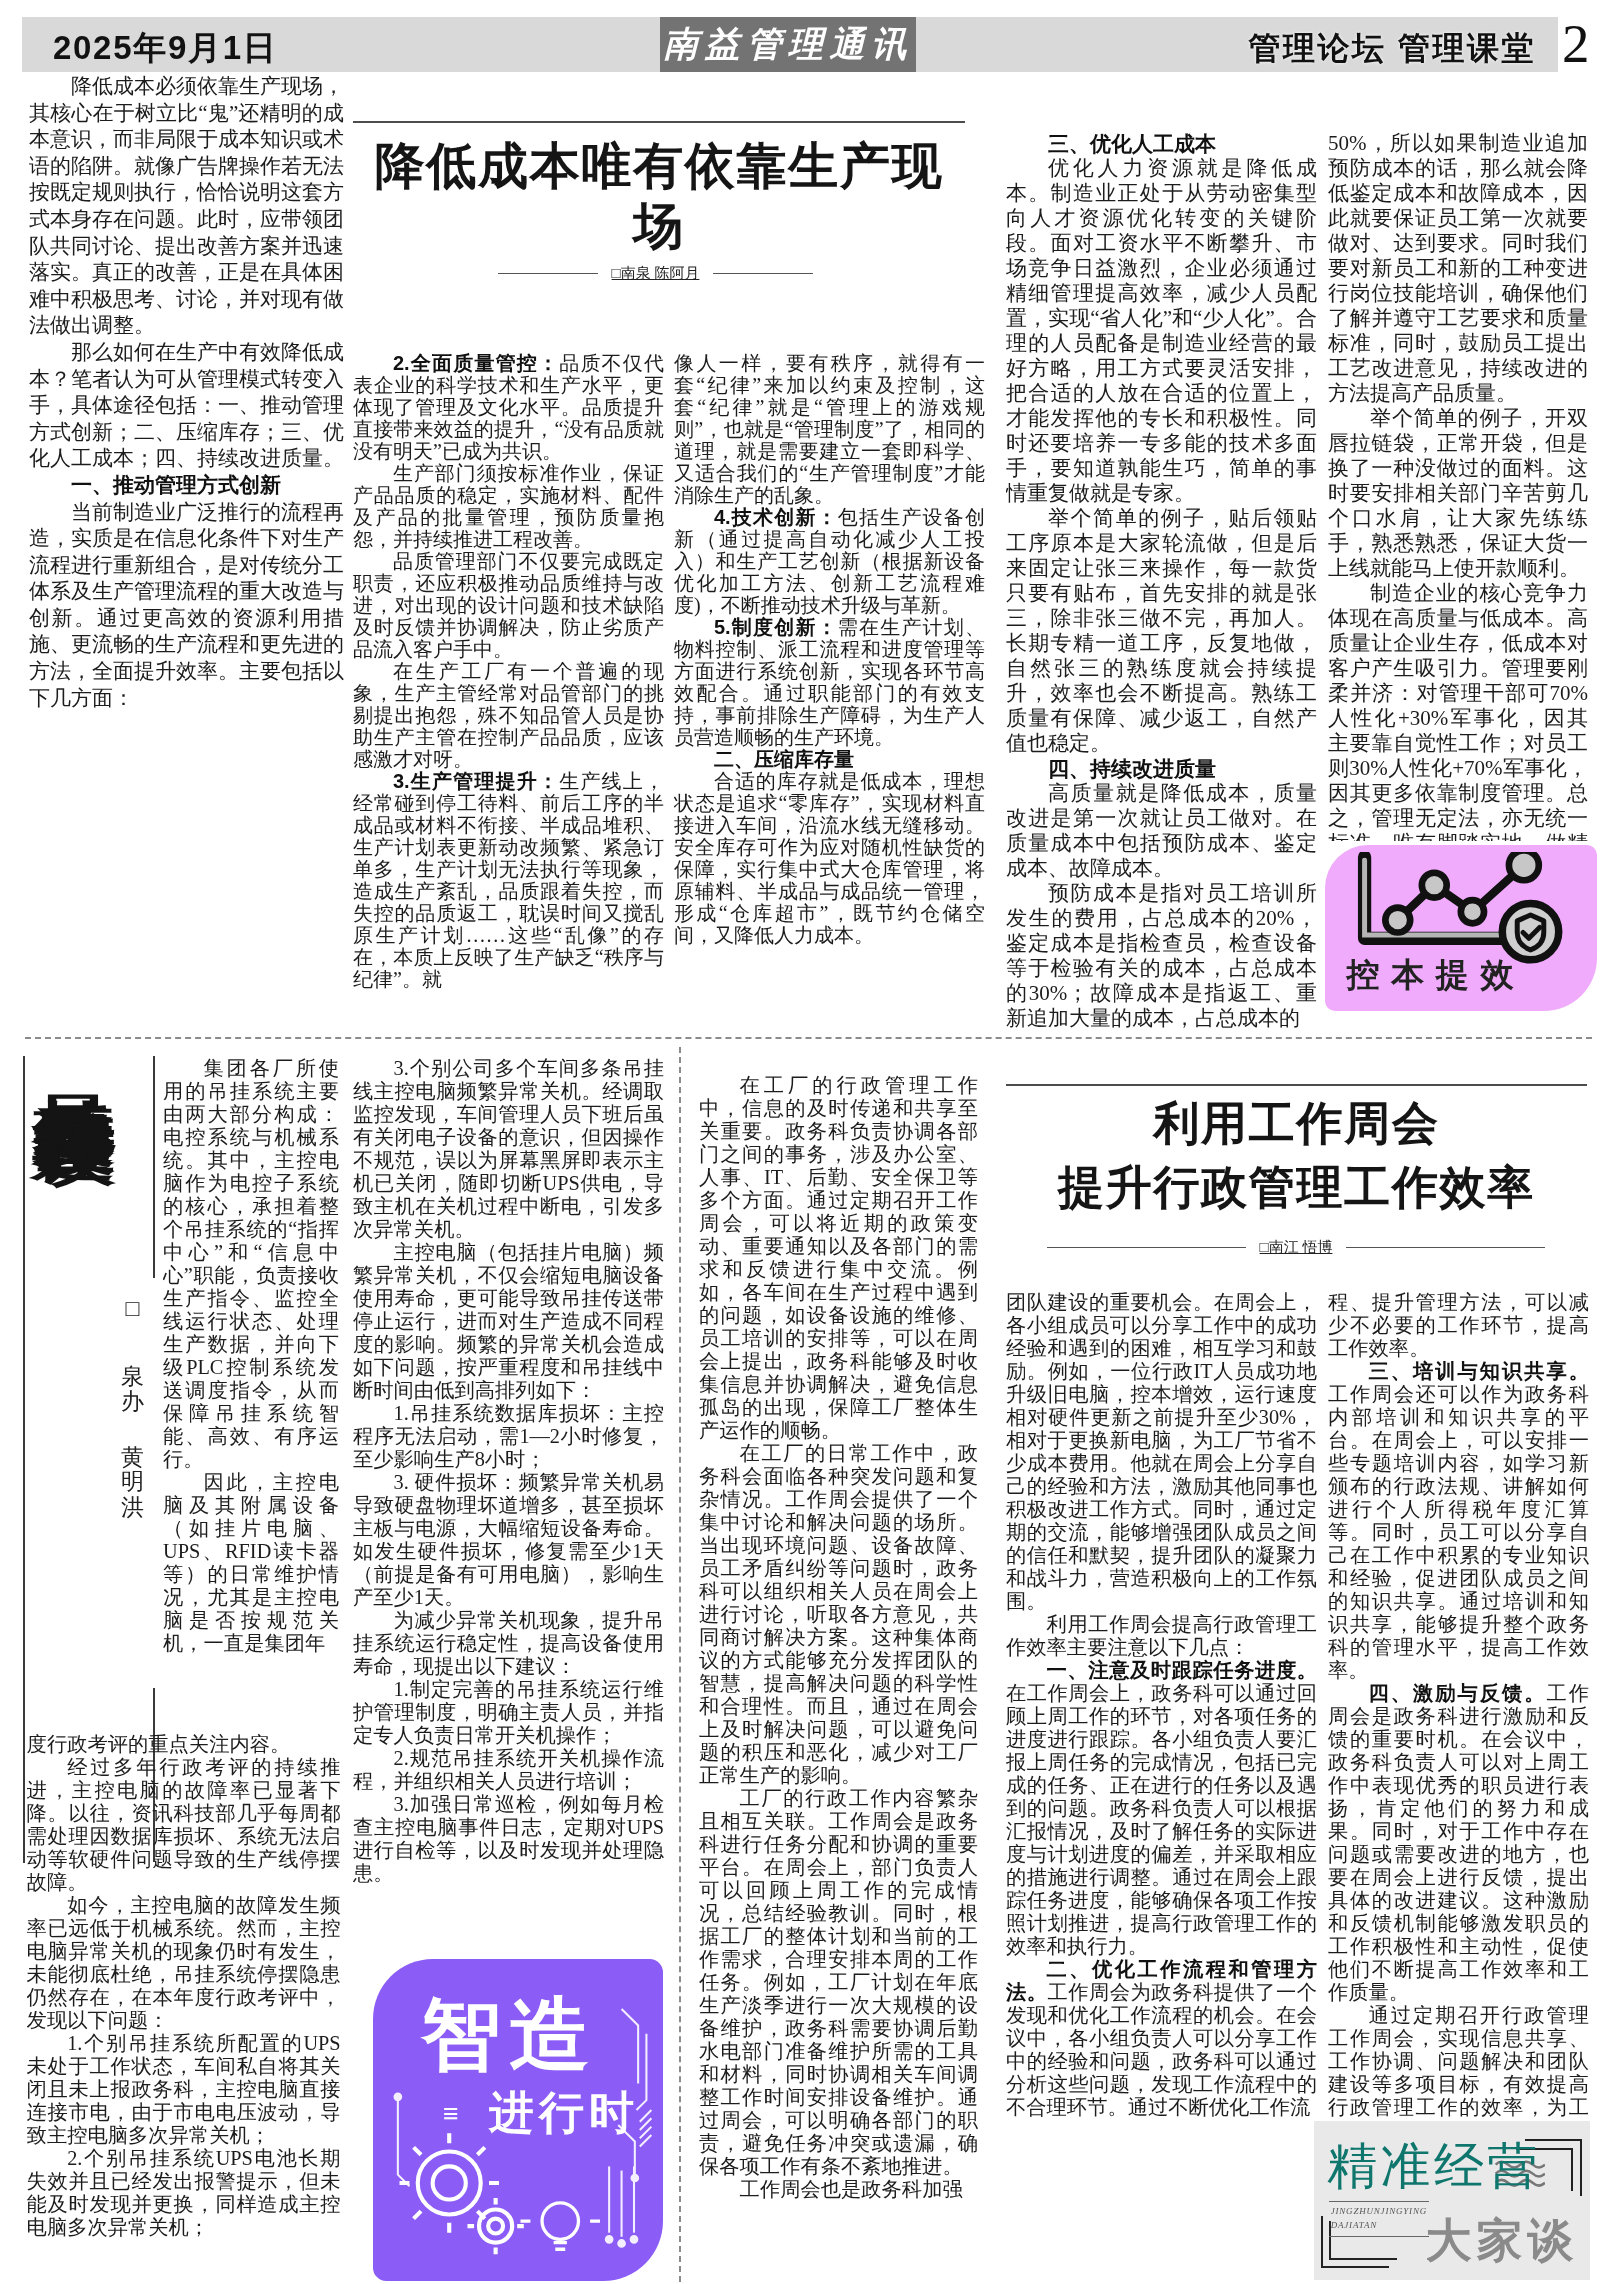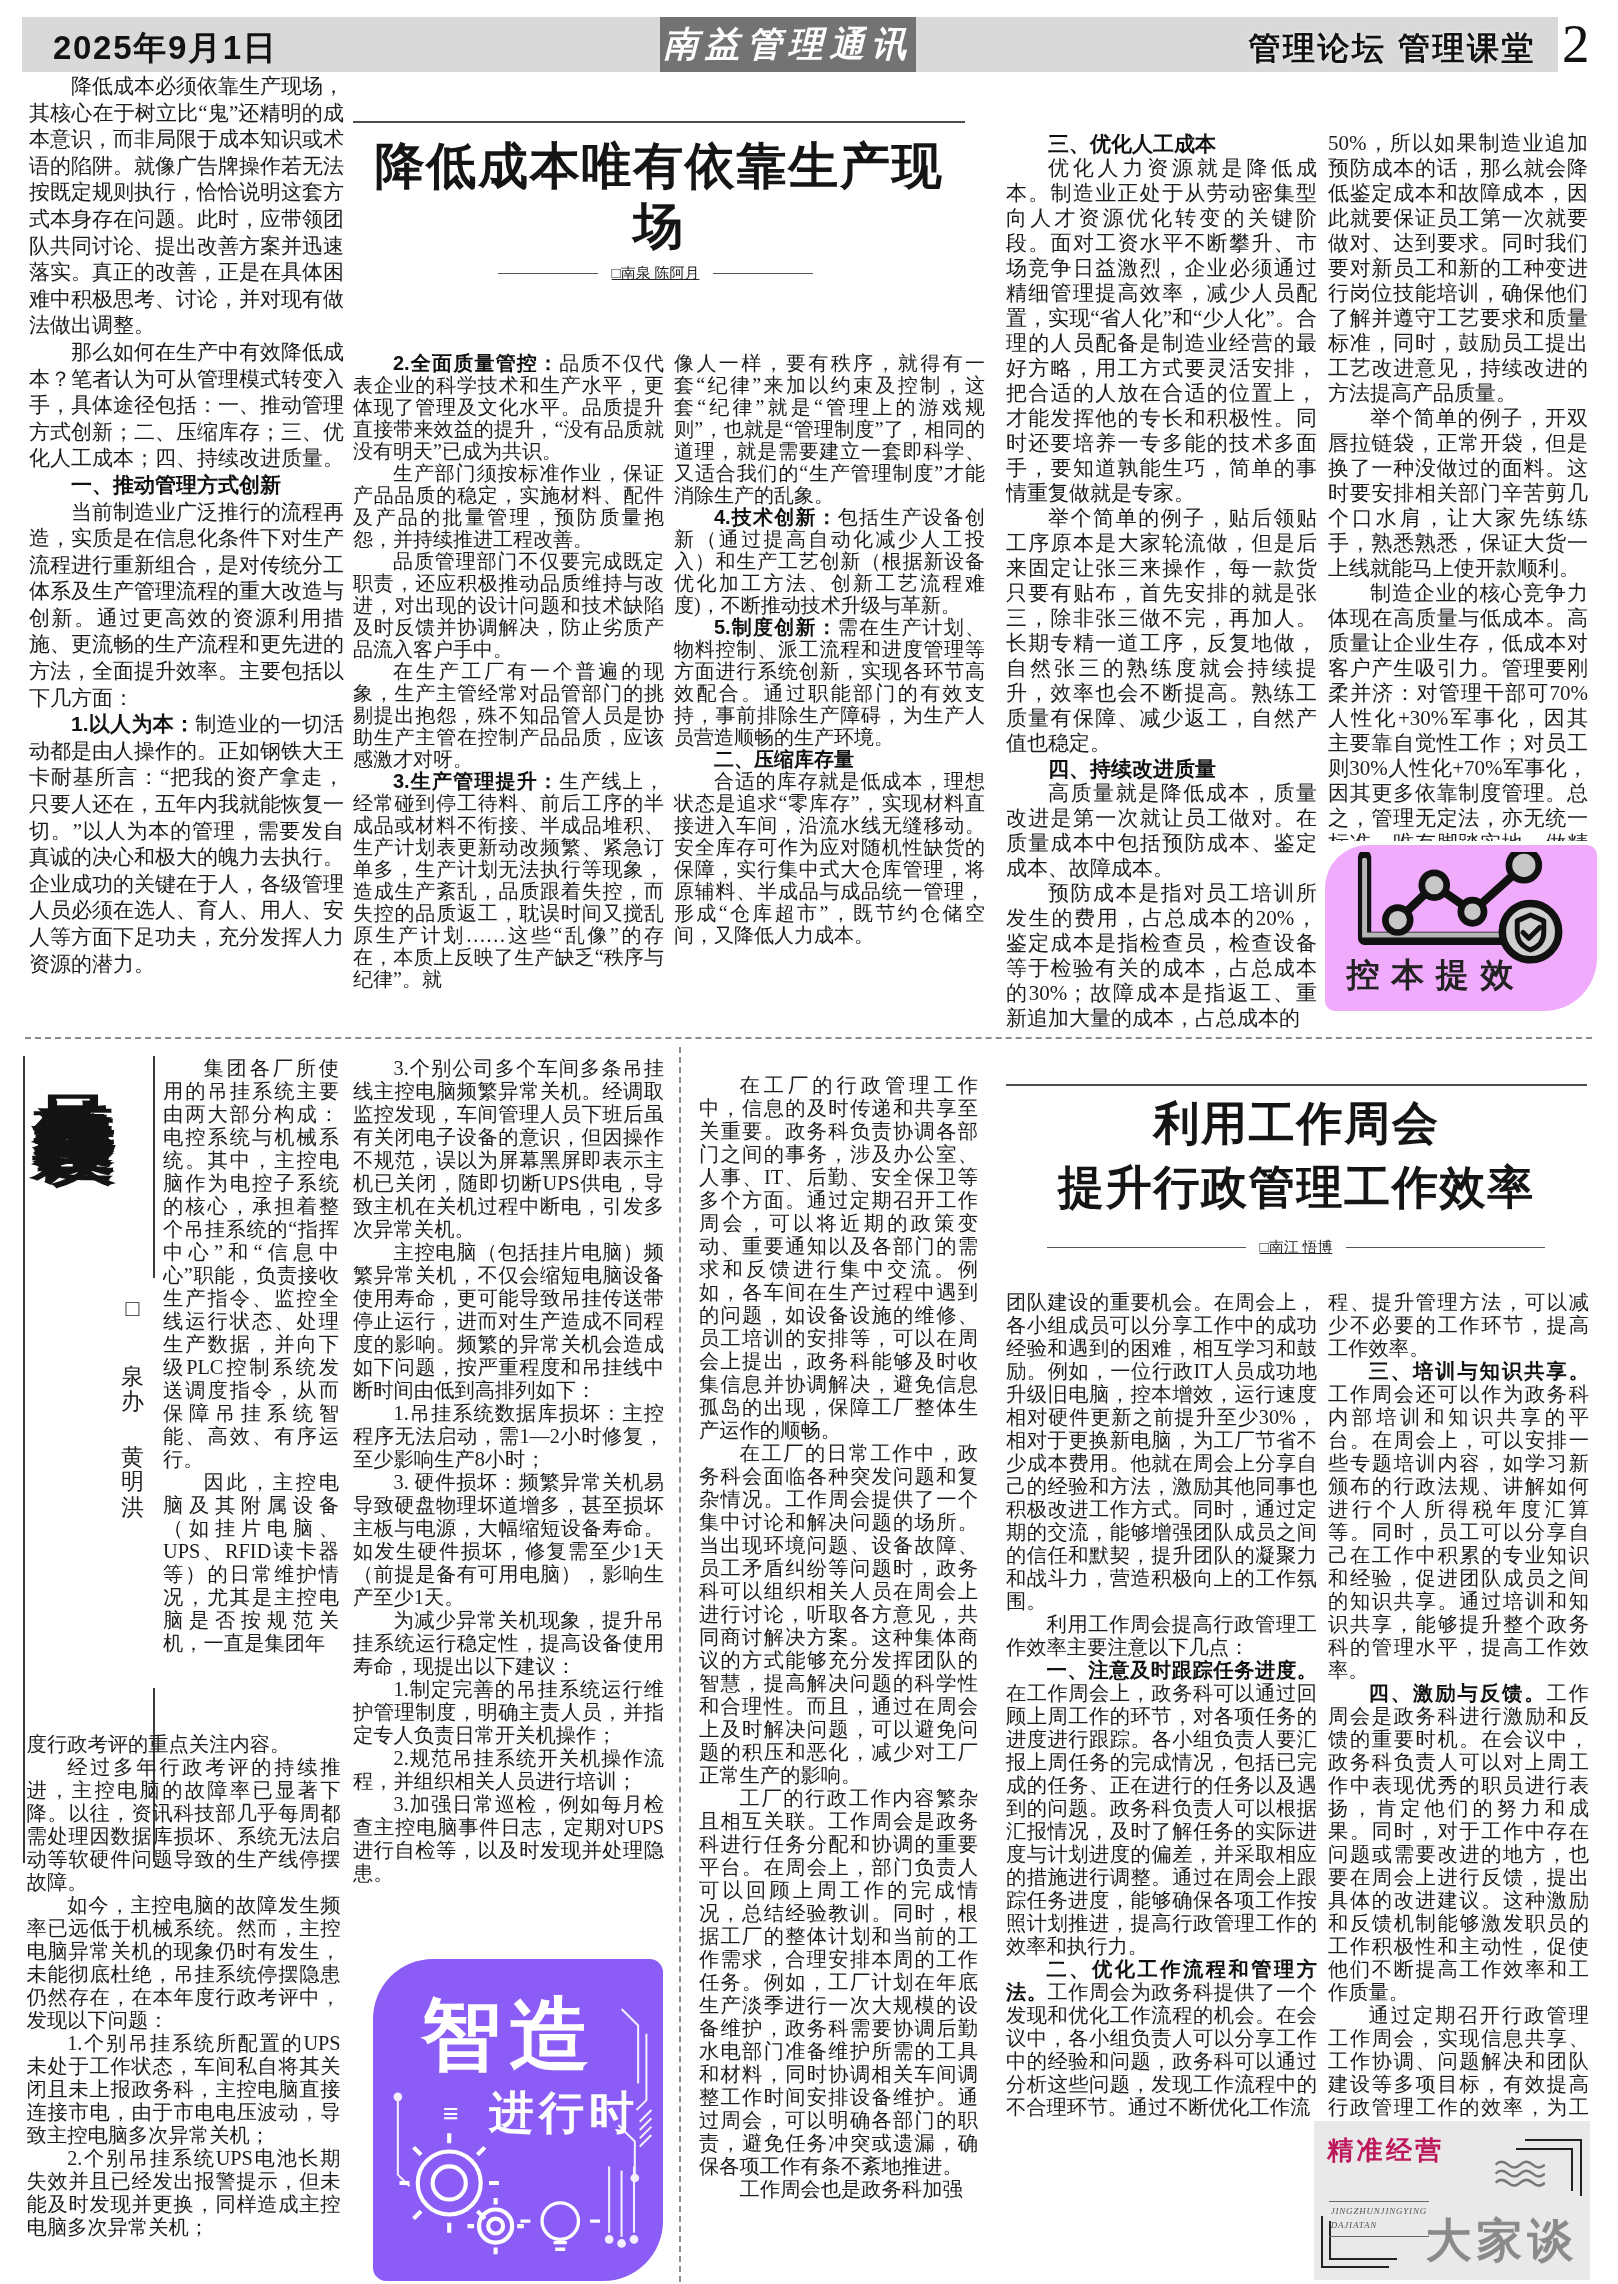--- a/index.html
+++ b/index.html
@@ -57,21 +57,21 @@
   .kongben .lbl{position:absolute;left:21.6px;bottom:13.3px;font-family:"Liberation Sans",sans-serif;font-size:33px;font-weight:900;color:#222;letter-spacing:11.6px;}
   .kongben svg{position:absolute;left:8.3px;top:6.6px;}
   
   .zhizao{left:373px;top:1959px;width:290px;height:322px;background:#8b5cf6;border-radius:60px 13.3px 60px 13.3px;overflow:hidden;}
   .zhizao .t1{position:absolute;left:48px;top:23px;color:#fff;font-size:80px;font-weight:900;letter-spacing:8.3px;font-family:"Liberation Sans",sans-serif;}
   .zhizao .t2{position:absolute;left:116px;top:124px;color:#fff;font-size:45px;font-weight:900;letter-spacing:5px;font-family:"Liberation Sans",sans-serif;}
   .zhizao .eq{position:absolute;left:70px;top:139px;color:#fff;font-size:28px;font-weight:700;}
   .zhizao svg{position:absolute;left:0;top:0;}
   
   .jingzhun{left:1314px;top:2121px;width:276px;height:159px;background:#e9e9e9;}
-  .jingzhun .main{position:absolute;left:13.3px;top:11.6px;font-size:26px;font-weight:700;color:#be185d;letter-spacing:3.3px;font-family:"Liberation Serif",serif;}
+  .jingzhun .main{position:absolute;left:13.3px;top:11.6px;font-size:50px;font-weight:400;color:#0f766e;letter-spacing:3.3px;font-family:"Liberation Serif",serif;}
   .jingzhun .sub{position:absolute;right:11.6px;bottom:8.3px;font-size:46px;font-weight:900;color:#8a8a8a;letter-spacing:5px;font-family:"Liberation Serif",serif;}
   .jingzhun .latin{position:absolute;left:15px;top:80px;font-size:9px;font-style:italic;letter-spacing:0.8px;color:#555;border-top:1.7px solid #666;border-bottom:1.7px solid #666;padding:3.3px 1.7px;line-height:1.5;}
   .cornerTR{position:absolute;right:8.3px;top:18px;width:55px;height:55px;border-top:2.5px solid #222;border-right:2.5px solid #222;}
   .cornerTR::after{content:"";position:absolute;right:6.6px;top:6.6px;width:55px;height:41px;border-top:2.5px solid #222;border-right:2.5px solid #222;}
   .cornerBL{position:absolute;left:6.6px;bottom:11.6px;width:66px;height:50px;border-bottom:2.5px solid #222;border-left:2.5px solid #222;}
   .cornerBL::after{content:"";position:absolute;left:6.6px;bottom:6.6px;width:66px;height:37px;border-bottom:2.5px solid #222;border-left:2.5px solid #222;}
   .waves{position:absolute;right:45px;top:37px;}
 </style>
 </head>
 <body>
@@ -88,21 +88,20 @@
 <div class="abs headline1">降低成本唯有依靠生产现场</div>
 <div class="abs byline byline1">
     <span>□南泉  陈阿月</span>
   </div>
 
 <div class="abs col c-a1-1">
     <p class="p">降低成本必须依靠生产现场，其核心在于树立比“鬼”还精明的成本意识，而非局限于成本知识或术语的陷阱。就像广告牌操作若无法按既定规则执行，恰恰说明这套方式本身存在问题。此时，应带领团队共同讨论、提出改善方案并迅速落实。真正的改善，正是在具体困难中积极思考、讨论，并对现有做法做出调整。</p>
     <p class="p">那么如何在生产中有效降低成本？笔者认为可从管理模式转变入手，具体途径包括：一、推动管理方式创新；二、压缩库存；三、优化人工成本；四、持续改进质量。</p>
     <p class="h">一、推动管理方式创新</p>
     <p class="p">当前制造业广泛推行的流程再造，实质是在信息化条件下对生产流程进行重新组合，是对传统分工体系及生产管理流程的重大改造与创新。通过更高效的资源利用措施、更流畅的生产流程和更先进的方法，全面提升效率。主要包括以下几方面：</p>
-    <p class="p"><b>1.以人为本：</b>制造业的一切活动都是由人操作的。正如钢铁大王卡耐基所言：“把我的资产拿走，只要人还在，五年内我就能恢复一切。”以人为本的管理，需要发自真诚的决心和极大的魄力去执行。企业成功的关键在于人，各级管理人员必须在选人、育人、用人、安人等方面下足功夫，充分发挥人力资源的潜力。</p>
   </div>
 <div class="abs col c-a1-2">
     <p class="p"><b>2.全面质量管控：</b>品质不仅代表企业的科学技术和生产水平，更体现了管理及文化水平。品质提升直接带来效益的提升，“没有品质就没有明天”已成为共识。</p>
     <p class="p">生产部门须按标准作业，保证产品品质的稳定，实施材料、配件及产品的批量管理，预防质量抱怨，并持续推进工程改善。</p>
     <p class="p">品质管理部门不仅要完成既定职责，还应积极推动品质维持与改进，对出现的设计问题和技术缺陷及时反馈并协调解决，防止劣质产品流入客户手中。</p>
     <p class="p">在生产工厂有一个普遍的现象，生产主管经常对品管部门的挑剔提出抱怨，殊不知品管人员是协助生产主管在控制产品品质，应该感激才对呀。</p>
     <p class="p"><b>3.生产管理提升：</b>生产线上，经常碰到停工待料、前后工序的半成品或材料不衔接、半成品堆积、生产计划表更新动改频繁、紧急订单多，生产计划无法执行等现象，造成生产紊乱，品质跟着失控，而失控的品质返工，耽误时间又搅乱原生产计划……这些“乱像”的存在，本质上反映了生产缺乏“秩序与纪律”。就</p>
   </div>
 <div class="abs col c-a1-3">
     <p class="cont">像人一样，要有秩序，就得有一套“纪律”来加以约束及控制，这套“纪律”就是“管理上的游戏规则”，也就是“管理制度”了，相同的道理，就是需要建立一套即科学、又适合我们的“生产管理制度”才能消除生产的乱象。</p>

